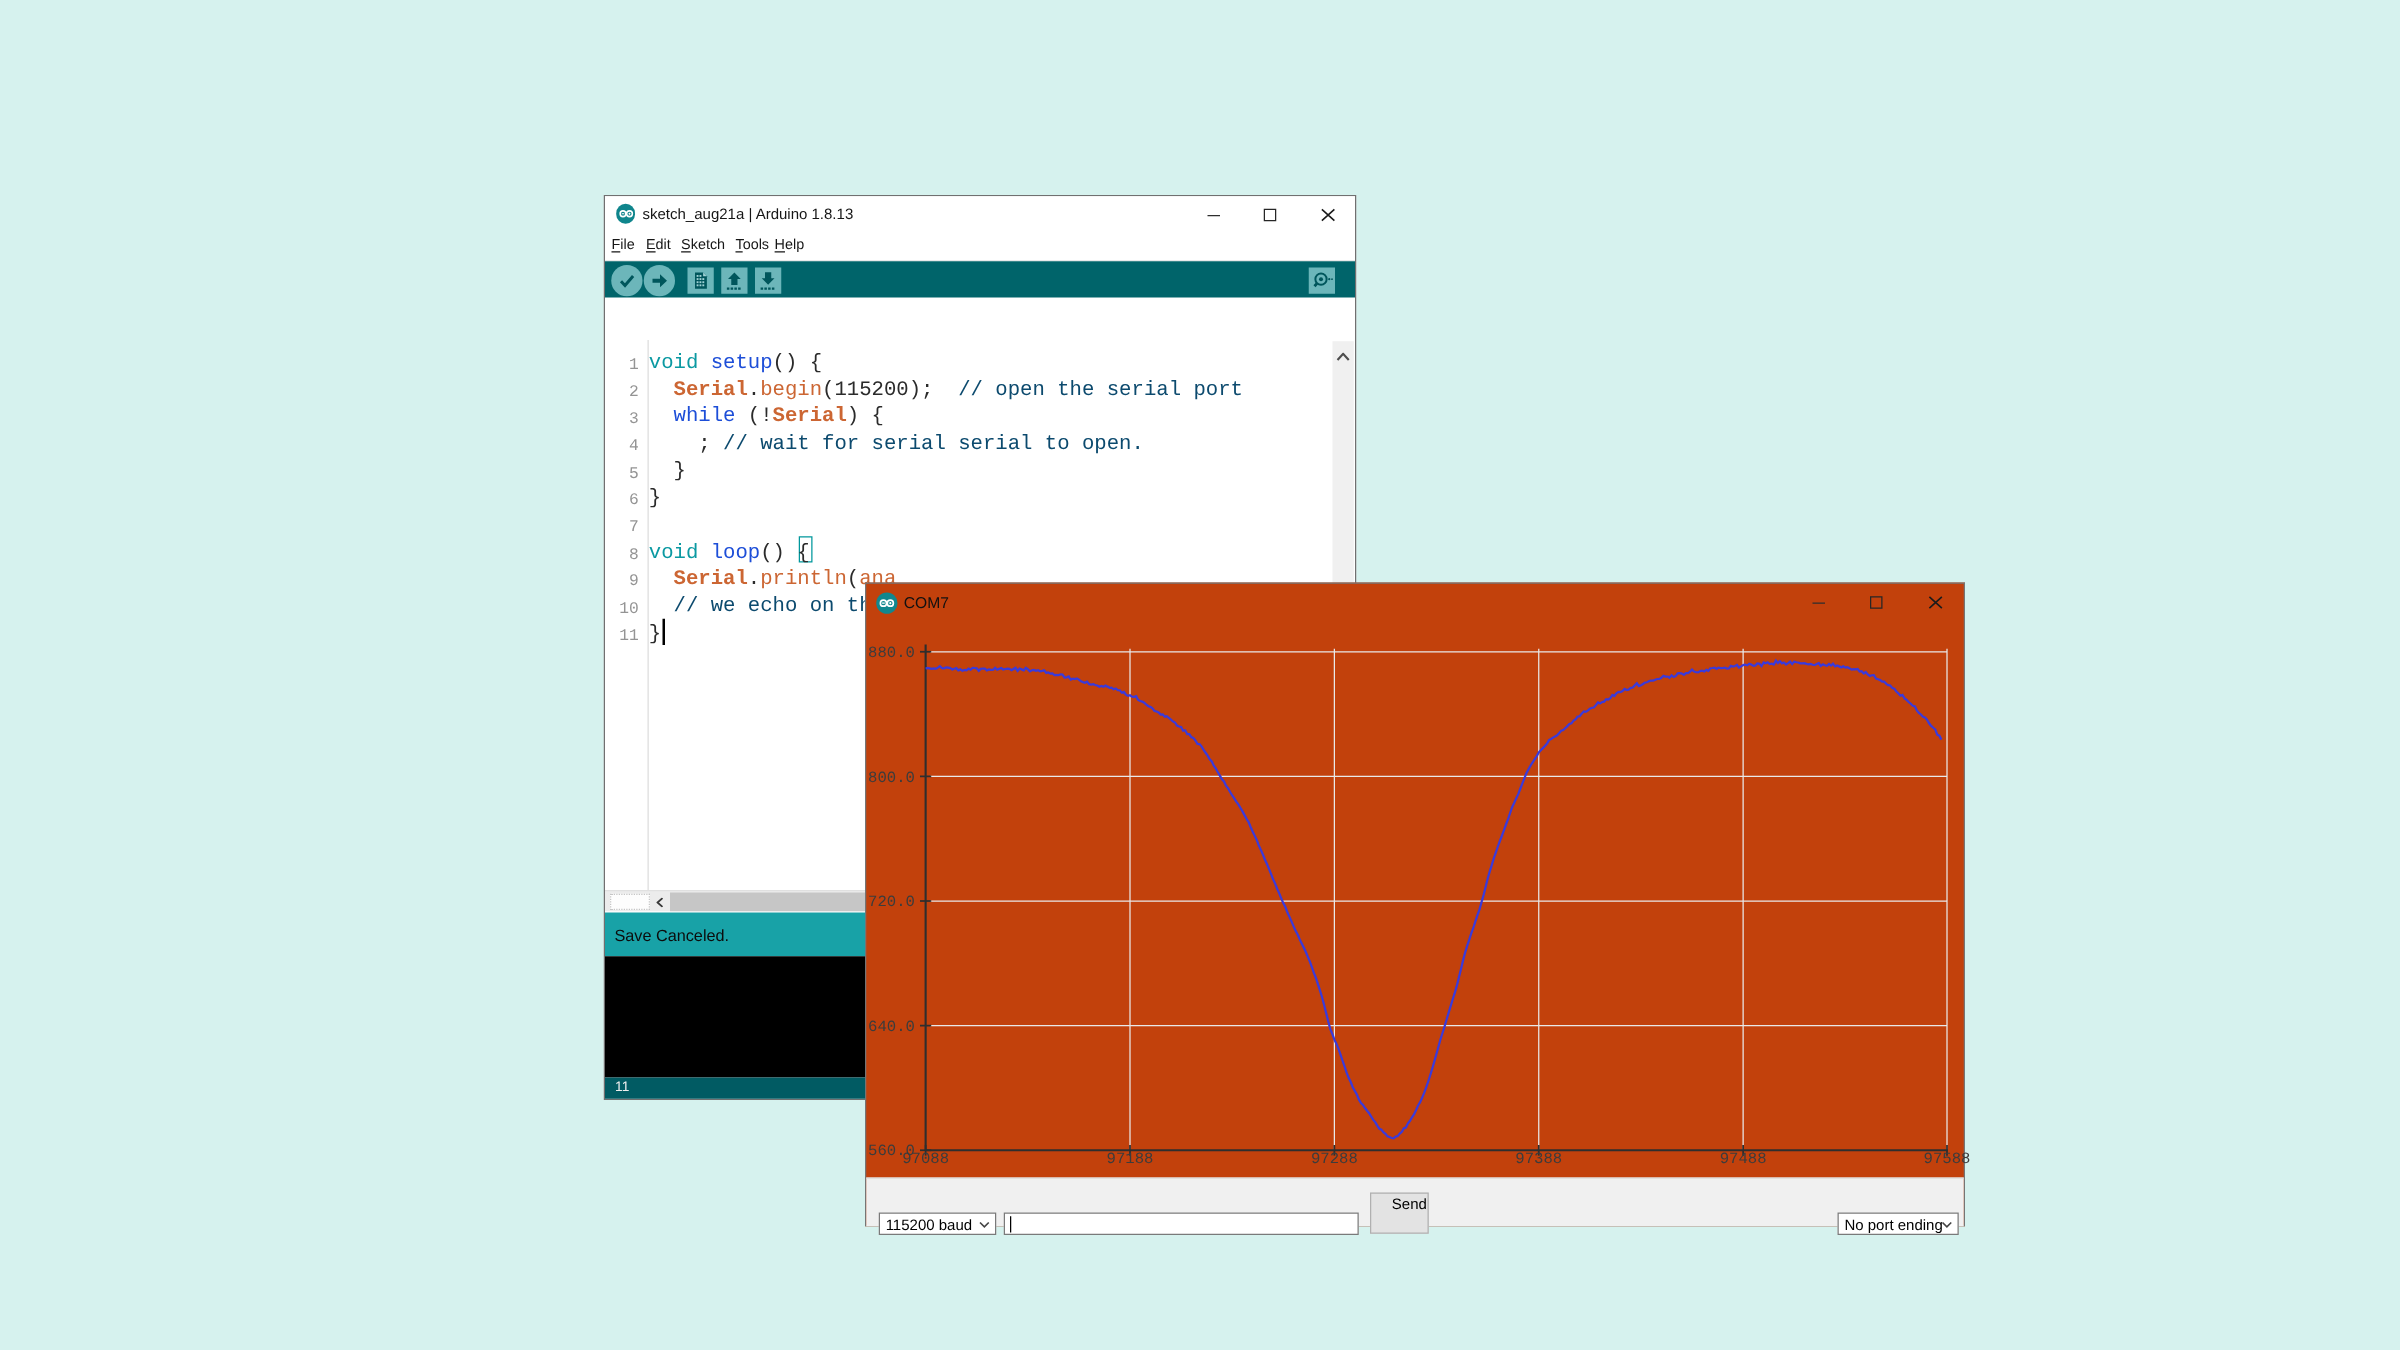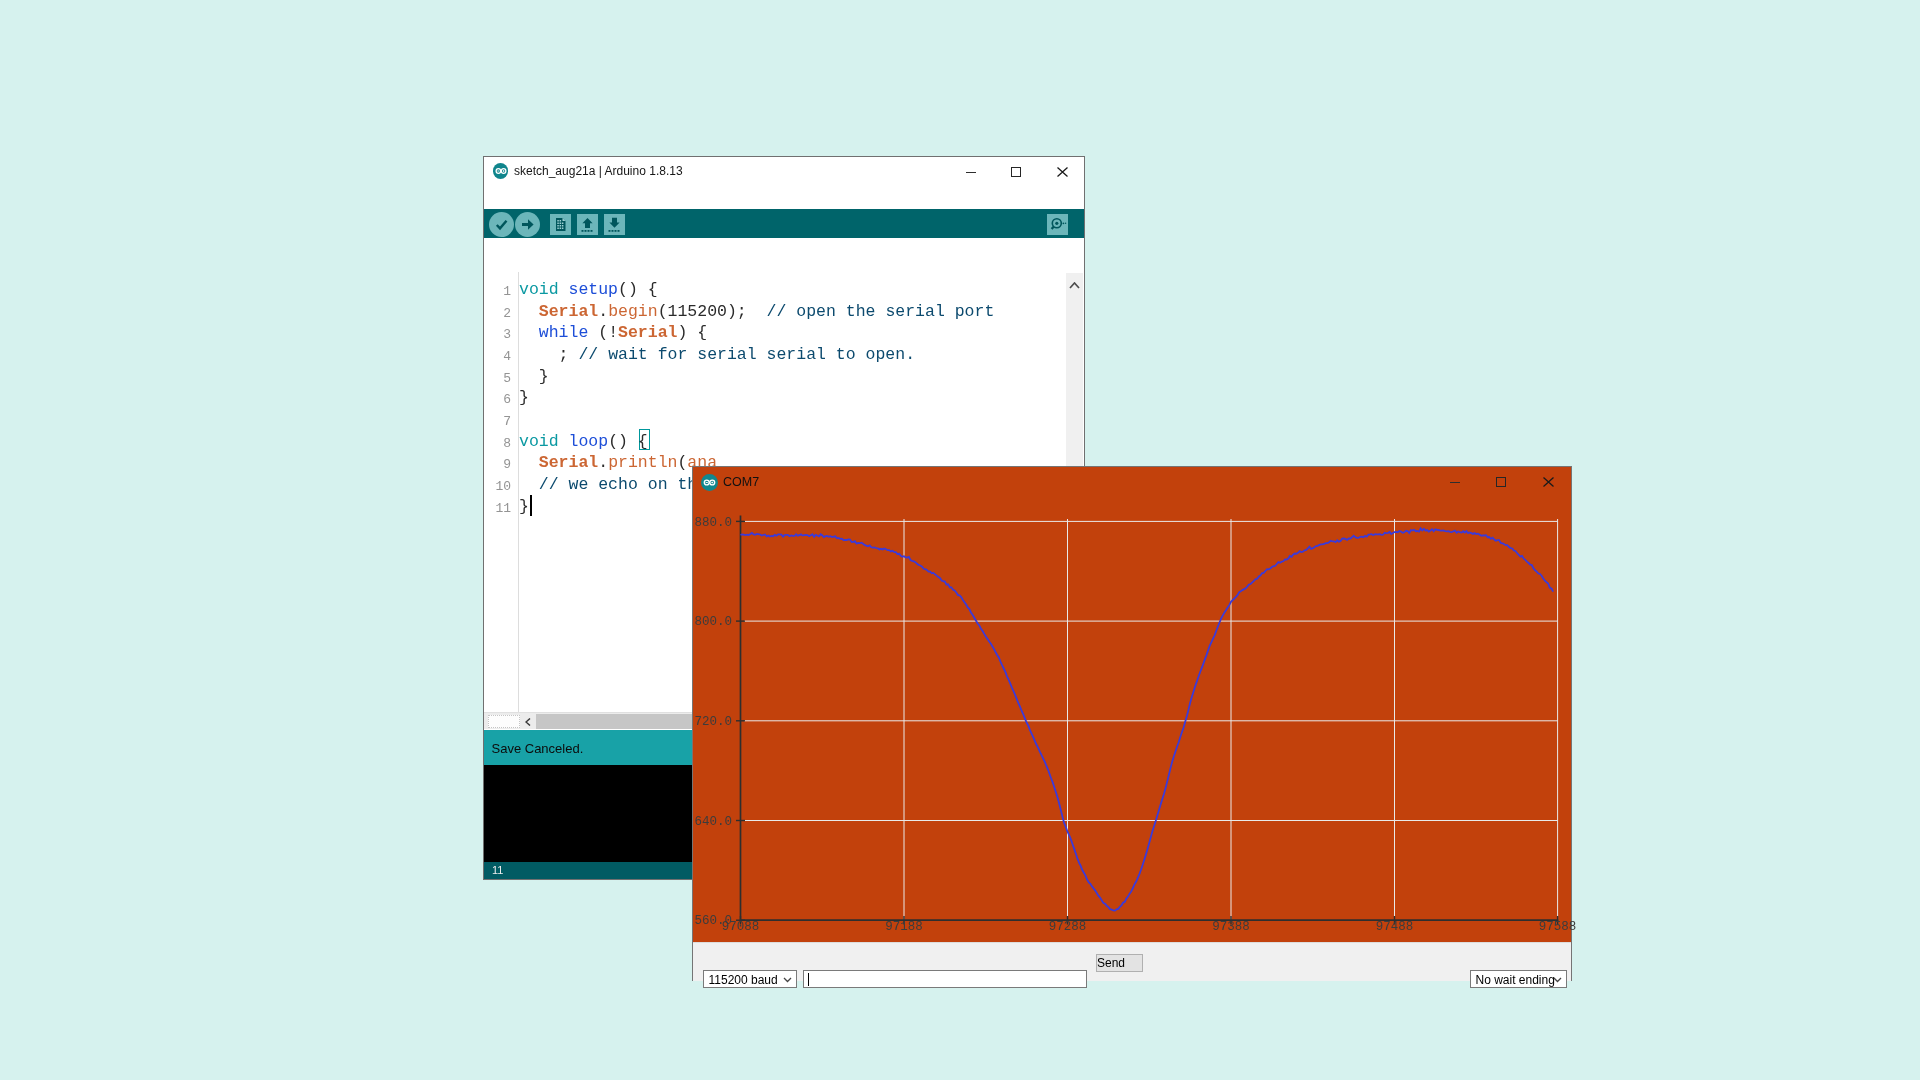--- a/index.html
+++ b/index.html
@@ -50,42 +50,49 @@
   font-size:11px; color:#eee; }
 #ide-lines span { position:absolute; left:8px; top:2.5px; }
 
 #com { position:absolute; left:692px; top:466px; width:880px; height:515px;
   background:#c2410c; border:1px solid #757575; }
 #com-title-t { position:absolute; left:30px; top:7.5px; font-size:12.5px; color:#111; }
 #com-ctrl { position:absolute; left:0; top:475px; width:878px; height:38.5px; background:#f0f0f0;
   border-top:1px solid #dcdcdc; font-size:12px; color:#000; }
 .combo { position:absolute; top:10.7px; height:18.5px; background:#fff; border:1px solid #7a7a7a;margin-top:16px; }
 .combo .lbl { position:absolute; left:5px; top:2px; }
-.sendbtn { position:absolute; left:403px; top:10.7px; width:46.5px; height:18px;
-  background:#e3e3e3; border:1px solid #b0b0b0; text-align:left; }
+.sendbtn { position:absolute; left:403px; top:10.7px; width:46.5px; height:33px;
+  background:#e3e3e3; border:1px solid #b0b0b0; text-align:right;padding-left:12px; }
 .sendbtn span { position:relative; top:1.5px; }
 </style></head>
 <body>
 
 <div id="ide">
   <div id="ide-title">
     <div class="win-ico" style="left:8.5px; top:6px; width:15.5px; height:15.5px;"></div>
     <svg class="abs" style="left:8.5px; top:6px;" width="16" height="16" viewBox="0 0 16 16">
       <g stroke="#fff" fill="none" stroke-width="1.25">
         <circle cx="5.4" cy="8" r="2.3"></circle>
           <circle cx="10.6" cy="8" r="2.3"></circle>
       </g>
       <path d="M4.4 8h2 M9.8 8h1.6 M10.6 7.2v1.6" stroke="#fff" stroke-width="0.85"></path>
     </svg>
     <span class="t">sketch_aug21a | Arduino 1.8.13</span>
     <div class="btn-min" style="left:482px; top:15px;"></div>
     <div class="btn-max" style="left:526.5px; top:10px;"></div>
     <svg class="xbtn" style="left:572.5px; top:10px;" width="11" height="10">
       <path d="M0.5,0.5 L10.5,9.5 M10.5,0.5 L0.5,9.5" stroke="#1b1b1b" stroke-width="1.3"></path>
     </svg>
+  </div>
+  <div id="ide-menu">
+    <span style="left:5.2px;"><u>F</u>ile</span>
+    <span style="left:32.8px;"><u>E</u>dit</span>
+    <span style="left:60.9px;"><u>S</u>ketch</span>
+    <span style="left:104.4px;"><u>T</u>ools</span>
+    <span style="left:135.7px;"><u>H</u>elp</span>
   </div>
   <div id="ide-toolbar">
     <div class="cbtn" style="left:4.5px;"></div>
     <svg class="abs" style="left:4.5px; top:3.3px;" width="25" height="25" viewBox="0 0 25 25">
       <path d="M7.8 13.0 L11 16.4 L17.5 8.8" fill="none" stroke="#00565c" stroke-width="2.4"></path>
     </svg>
     <div class="cbtn" style="left:31.2px;"></div>
     <svg class="abs" style="left:31.2px; top:3.3px;" width="25" height="25" viewBox="0 0 25 25">
       <path d="M7 10.9 H13 V7.3 L18.6 12.5 L13 17.7 V14.1 H7 Z" fill="#00565c"></path>
     </svg>
@@ -243,19 +250,19 @@
         <span class="lbl">115200 baud</span>
       <svg class="abs" style="right:4px; top:6px;" width="9" height="6">
           <path d="M1 1 L4.5 4.5 L8 1" fill="none" stroke="#444" stroke-width="1.3"></path>
         </svg>
     </div>
     <div class="combo" style="left:110px; width:284px;">
       <div style="position:absolute; left:4px; top:2.5px; width:1px; height:13px; background:#000;"></div>
     </div>
     <div class="sendbtn"><span>Send</span></div>
     <div class="combo" style="left:776.5px; width:97.5px;">
-        <span class="lbl">No wait ending</span>
+        <span class="lbl">No port ending</span>
       <svg class="abs" style="right:4px; top:6px;" width="9" height="6">
           <path d="M1 1 L4.5 4.5 L8 1" fill="none" stroke="#444" stroke-width="1.3"></path>
         </svg>
     </div>
   </div>
 </div>
 
 </body></html>

